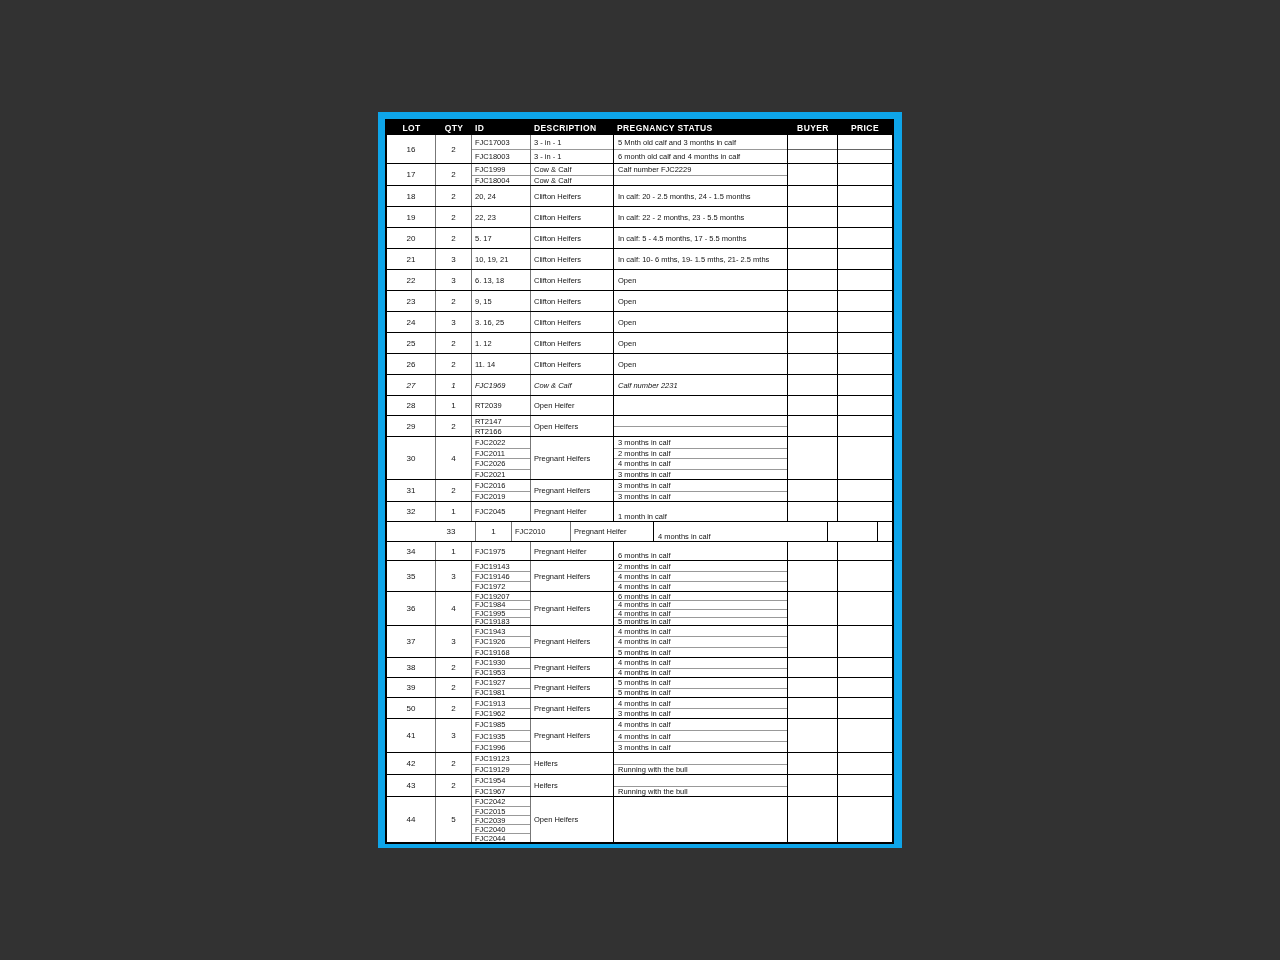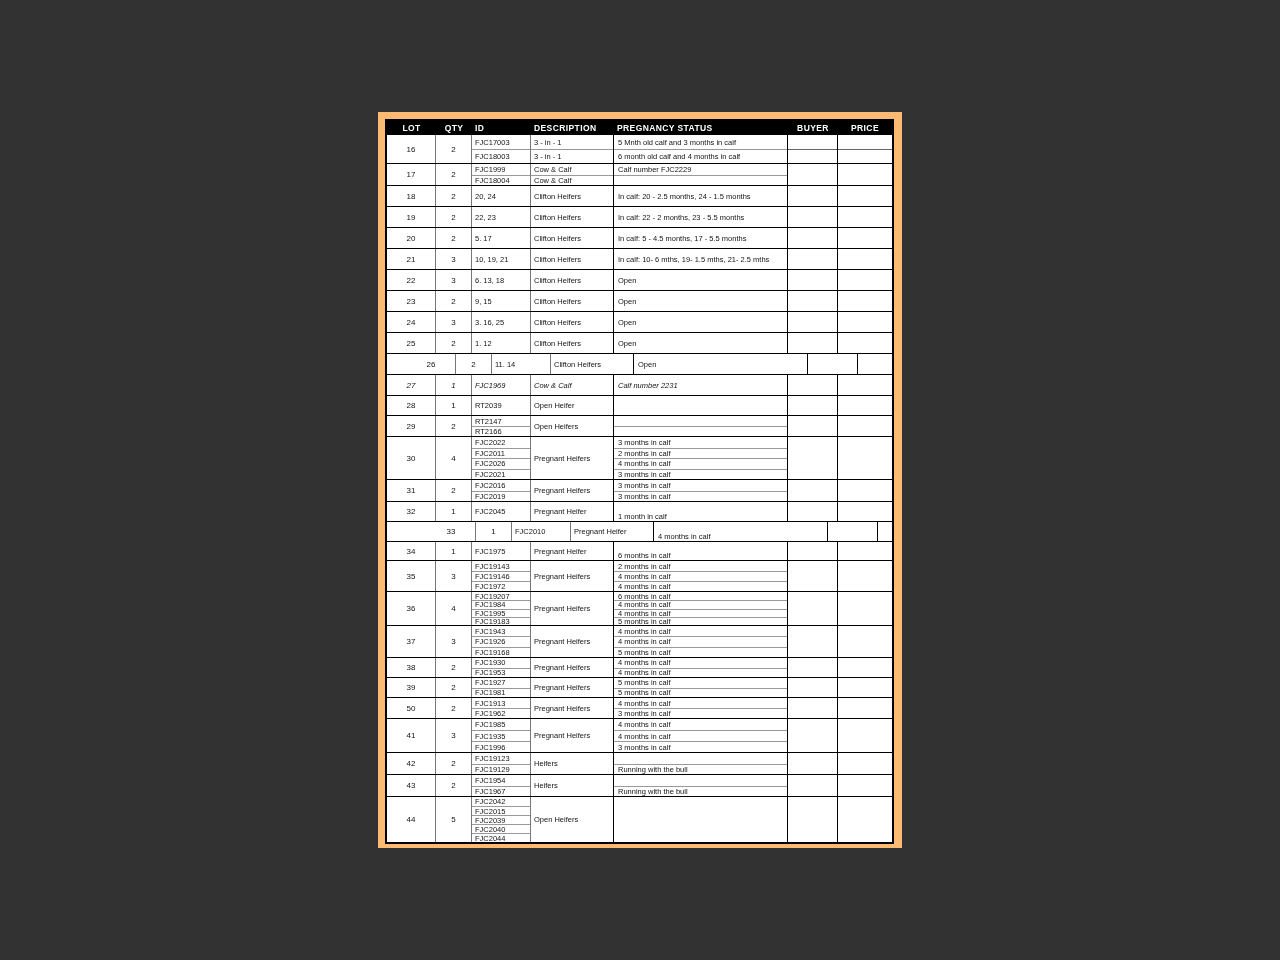--- a/index.html
+++ b/index.html
@@ -8,21 +8,21 @@
     background:#323232;
     font-family:"Liberation Sans", sans-serif;
     color:#141414;
     position:relative;
     overflow:hidden;
   }
   .paper{
     position:absolute;
     left:378px;top:112px;
     width:524px;height:736px;
-    background:#fdba74;
+    background:#0ea5e9;
   }
   .sheet{
     position:absolute;
     left:7px;top:7px;
     width:505px;
     border:2px solid #000;
   }
   .grid-row{
     display:grid;
     grid-template-columns:49px 36px 59px 83px 174px 50px 54px;
@@ -198,21 +198,21 @@
         </div>
         <div class="grid-row lot-row" style="height: 21px;">
           <div class="c lot">25</div>
           <div class="c qty">2</div>
           <div class="c id span-cell">1. 12</div>
           <div class="c desc span-cell">Clifton Heifers</div>
           <div class="c status span-cell">Open</div>
           <div class="c buyer span-cell"></div>
           <div class="c price span-cell"></div>
         </div>
-        <div class="grid-row lot-row" style="height: 21px; padding-left: 20px;">
+        <div class="grid-row lot-row" style="height: 21px;">
           <div class="c lot">26</div>
           <div class="c qty">2</div>
           <div class="c id span-cell">11. 14</div>
           <div class="c desc span-cell">Clifton Heifers</div>
           <div class="c status span-cell">Open</div>
           <div class="c buyer span-cell"></div>
           <div class="c price span-cell"></div>
         </div>
         <div class="grid-row lot-row" style="height: 21px; font-style: italic;">
           <div class="c lot">27</div>

